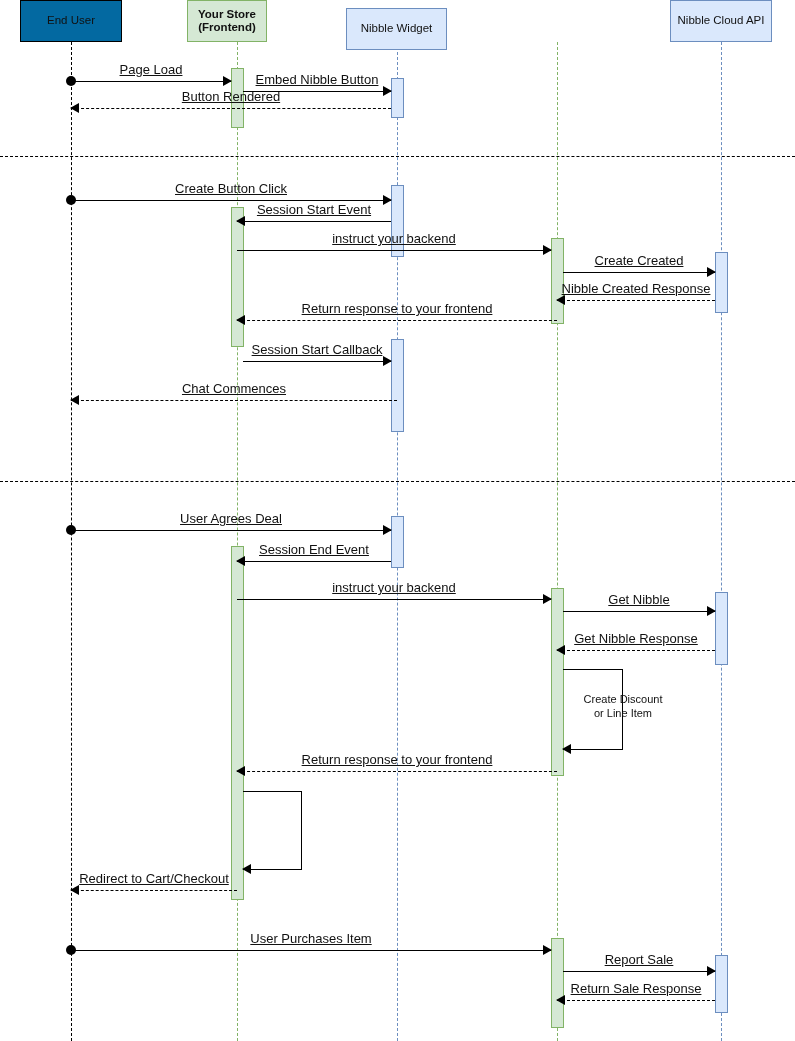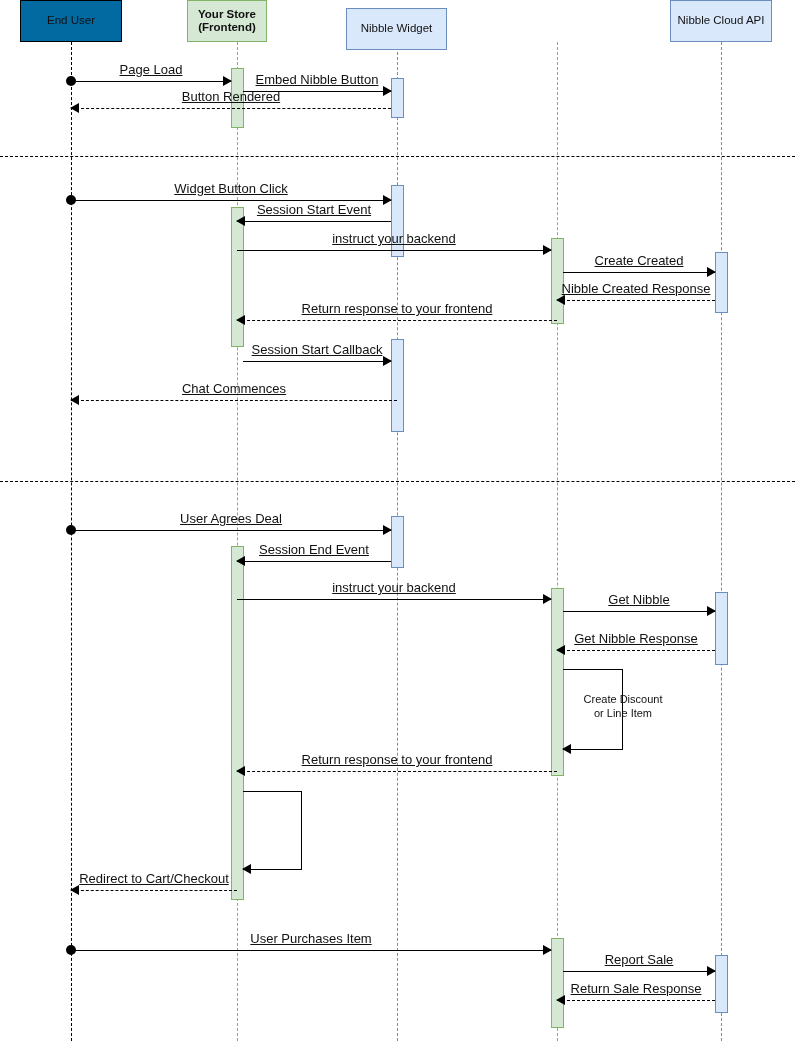--- a/index.html
+++ b/index.html
@@ -85,21 +85,21 @@
     </div>
     <div class="msg dashed" style="left: 71px; top: 108px; width: 320px;">
       <div class="line"></div>
       <div class="head left"></div>
       <div class="label">Button Rendered</div>
     </div>
     <div class="msg" style="left: 71px; top: 200px; width: 320px;">
       <div class="line"></div>
       <div class="head right"></div>
       <div class="dot"></div>
-      <div class="label">Widget Button Click</div>
+      <div class="label">Create Button Click</div>
     </div>
     <div class="msg" style="left: 237px; top: 221px; width: 154px;">
       <div class="line"></div>
       <div class="head left"></div>
       <div class="label">Session Start Event</div>
     </div>
     <div class="msg" style="left: 237px; top: 250px; width: 314px;">
       <div class="line"></div>
       <div class="head right"></div>
       <div class="label">instruct your backend</div>

